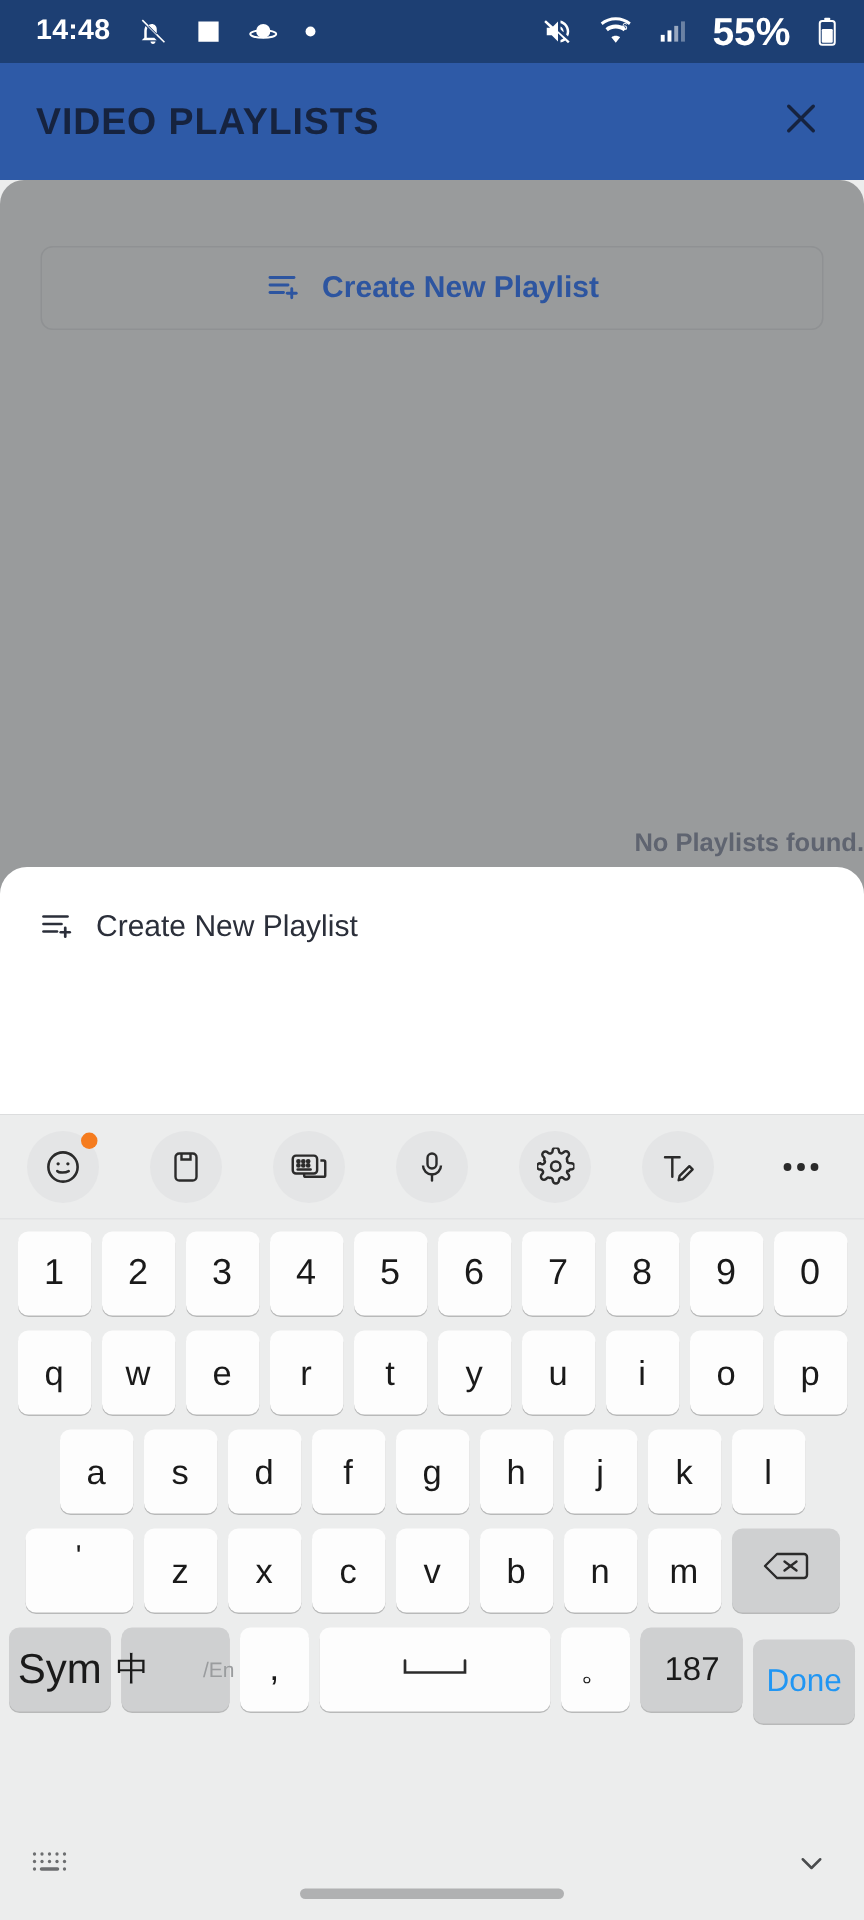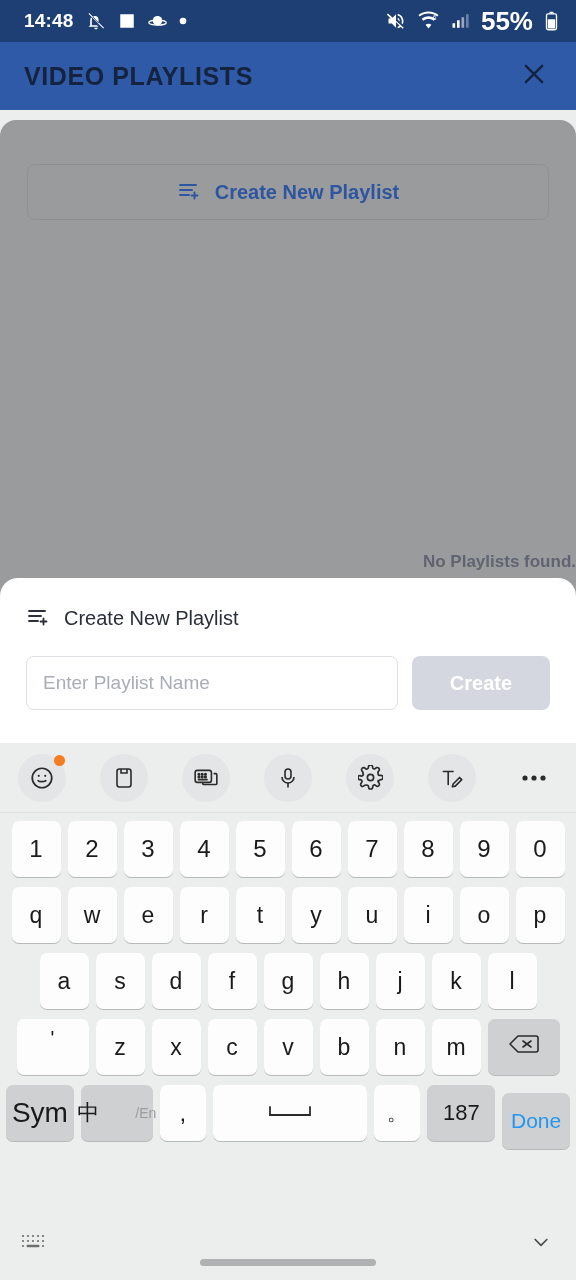--- a/index.html
+++ b/index.html
@@ -9,28 +9,28 @@
     background:#eceded; overflow:hidden;
   }
   .screen { position:relative; width:576px; height:1280px; }
 
   
   .statusbar {
     height:42px; background:#1d3f73; color:#fff;
     display:flex; align-items:center; justify-content:space-between;
     padding:0 18px 0 24px;
   }
-  .sb-left, .sb-right { display:flex; align-items:center; gap:12px; }
+  .sb-left, .sb-right { display:flex; align-items:center; gap:18px; }
   .sb-time { font-size:19px; font-weight:600; letter-spacing:.2px; }
   .sb-ic { display:inline-flex; align-items:center; }
   .sb-battpct { font-size:26px; font-weight:600; }
 
   
   .appbar {
-    height:68px; background:#2e5aa7;
+    height:78px; background:#2e5aa7;
     display:flex; align-items:center; justify-content:space-between;
     padding:0 22px 0 24px;
   }
   .appbar-title {
     font-size:25px; font-weight:700; color:#16233f; letter-spacing:.6px;
   }
   .close-btn { width:40px; height:40px; display:flex; align-items:center; justify-content:center; }
 
   
   .body-area {
@@ -214,24 +214,20 @@
       <span>
         <svg width="24" height="24" viewBox="0 0 24 24" fill="none" stroke="#2b2f3a" stroke-width="1.8" stroke-linecap="round">
           <line x1="3" y1="7" x2="19" y2="7"></line>
             <line x1="3" y1="12" x2="15" y2="12"></line>
             <line x1="3" y1="17" x2="12" y2="17"></line>
           <line x1="17.5" y1="14.5" x2="17.5" y2="20.5"></line>
             <line x1="14.5" y1="17.5" x2="20.5" y2="17.5"></line>
         </svg>
       </span>
       <span class="lbl">Create New Playlist</span>
-    </div>
-    <div class="sheet-row">
-      <input class="name-input" type="text" placeholder="Enter Playlist Name" style="">
-      <button class="create-btn">Create</button>
     </div>
   </div>
 
   <div class="keyboard">
 
     <div class="kb-toolbar">
       <div class="tb-item">
         <svg width="26" height="26" viewBox="0 0 24 24" fill="none" stroke="#2b2b2b" stroke-width="1.6">
             <circle cx="12" cy="12" r="9"></circle>
             <circle cx="9" cy="10" r="1" fill="#2b2b2b" stroke="none"></circle>

